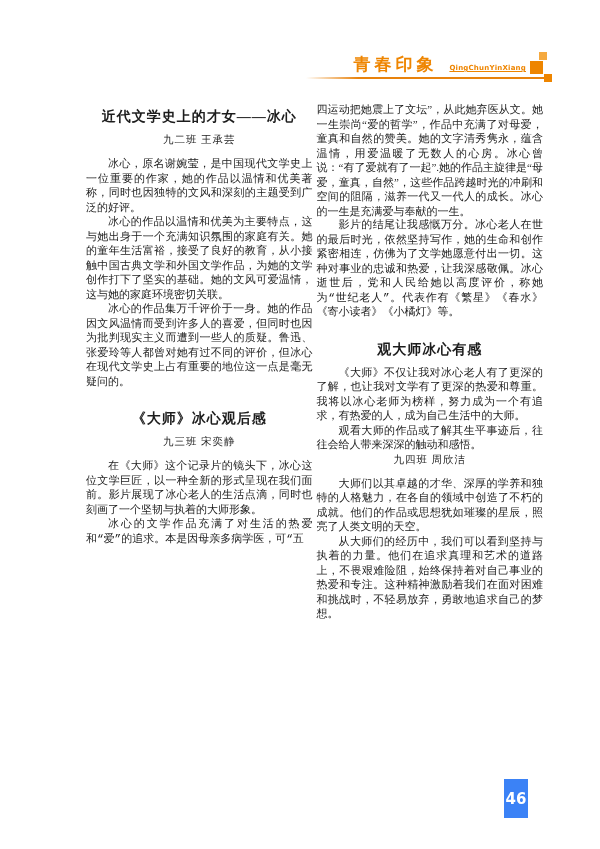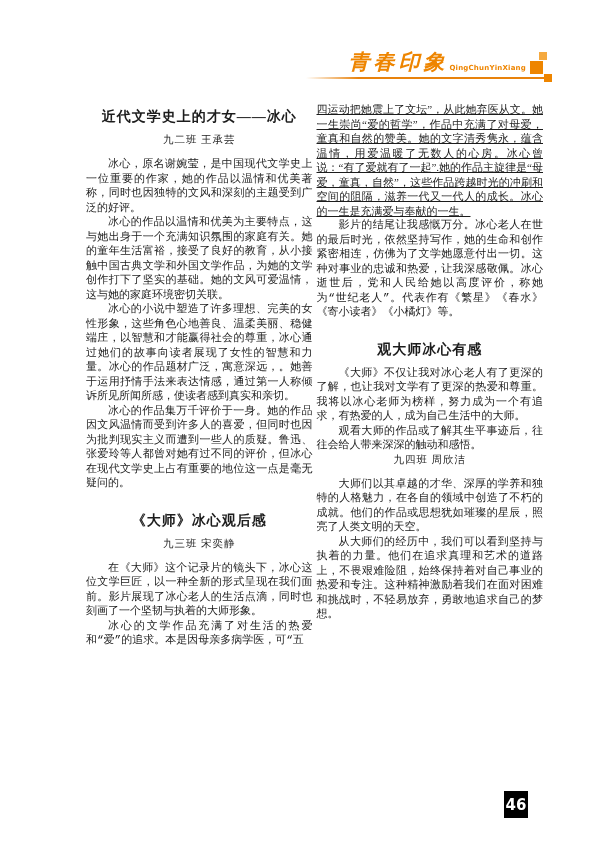--- a/index.html
+++ b/index.html
@@ -18,27 +18,27 @@
     position: absolute; left: 306px; top: 77px;
     width: 238px; height: 2px;
     background: linear-gradient(to right, rgba(238,133,0,0), #e8820c 22%, #e8820c 100%);
   }
   .brand {
     position: absolute; top: 52px; right: 46px;
     display: flex; align-items: flex-end;
   }
   .brand-title {
     font-family: "DejaVu Sans", "Liberation Sans", sans-serif;
-    font-weight: bold; font-size: 21px; letter-spacing: 4px;
-    color: #ee8500; line-height: 1; padding-bottom: 2px; font-style: italic;
+    font-weight: bold; font-size: 17px; letter-spacing: 4px;
+    color: #ee8500; line-height: 1; padding-bottom: 2px;
   }
   .brand-sub {
     font-family: "DejaVu Sans", "Liberation Sans", sans-serif;
     font-weight: bold; font-size: 7px; color: #ee8500;
-    line-height: 1; margin-left: 1px; padding-bottom: 3px; letter-spacing: 0.2px;
+    line-height: 1; margin-left: 12px; padding-bottom: 3px; letter-spacing: 0.2px; text-decoration: underline;
   }
   .brand-squares { position: relative; width: 24px; height: 30px; margin-left: 4px; margin-bottom: -7px; }
   .sq { position: absolute; }
   .sq-1 { width: 8px;  height: 8px;  left: 9px;  top: 0;    background: #f5a93f; }
   .sq-2 { width: 13px; height: 13px; left: 0;    top: 9px;  background: #ee8500; }
   .sq-3 { width: 8px;  height: 8px;  left: 14px; top: 22px; background: #ee8500; }
 
   
   .content {
     display: flex; gap: 4px;
@@ -57,27 +57,27 @@
     text-align: center; font-weight: bold;
     font-size: 14px; line-height: 19px; letter-spacing: 1px;
     margin: 20px 0 7px 0;
   }
   .column .block.article-title:first-child { margin-top: 5px; }
   .block.author {
     text-align: center; font-size: 10.5px; line-height: 14px;
     letter-spacing: 1px; margin-bottom: 10px;
   }
   .block.para { text-indent: 2em; font-family: Liberation Mono, monospace; }
-  .block.para-cont { text-indent: 0; text-decoration: underline; }
+  .block.para-cont { text-indent: 0; }
 
   
   .page-num {
     position: absolute; right: 72px; bottom: 31px;
-    width: 24px; height: 27px;
-    background: #000000; color: #ffffff;
+    width: 24px; height: 39px;
+    background: #3b82f6; color: #ffffff;
     font-family: "DejaVu Sans", "Liberation Sans", sans-serif;
     font-size: 15px; font-weight: bold;
     display: flex; align-items: center; justify-content: center;
   }
 </style>
 </head>
 <body>
 
 <div class="header">
   <div class="header-line"></div>
@@ -91,21 +91,20 @@
     </span>
   </div>
 </div>
 
 <div class="content">
   <div class="column">
       <div class="block article-title">近代文学史上的才女——冰心</div>
       <div class="block author">九二班 王承芸</div>
       <div class="block para">冰心，原名谢婉莹，是中国现代文学史上一位重要的作家，她的作品以温情和优美著称，同时也因独特的文风和深刻的主题受到广泛的好评。</div>
       <div class="block para">冰心的作品以温情和优美为主要特点，这与她出身于一个充满知识氛围的家庭有关。她的童年生活富裕，接受了良好的教育，从小接触中国古典文学和外国文学作品，为她的文学创作打下了坚实的基础。她的文风可爱温情，这与她的家庭环境密切关联。</div>
-      <div class="block para">冰心的小说中塑造了许多理想、完美的女性形象，这些角色心地善良、温柔美丽、稳健端庄，以智慧和才能赢得社会的尊重，冰心通过她们的故事向读者展现了女性的智慧和力量。冰心的作品题材广泛，寓意深远，。她善于运用抒情手法来表达情感，通过第一人称倾诉所见所闻所感，使读者感到真实和亲切。</div>
       <div class="block para">冰心的作品集万千评价于一身。她的作品因文风温情而受到许多人的喜爱，但同时也因为批判现实主义而遭到一些人的质疑。鲁迅、张爱玲等人都曾对她有过不同的评价，但冰心在现代文学史上占有重要的地位这一点是毫无疑问的。</div>
       <div class="block article-title">《大师》冰心观后感</div>
       <div class="block author">九三班 宋奕静</div>
       <div class="block para">在《大师》这个记录片的镜头下，冰心这位文学巨匠，以一种全新的形式呈现在我们面前。影片展现了冰心老人的生活点滴，同时也刻画了一个坚韧与执着的大师形象。</div>
       <div class="block para">冰心的文学作品充满了对生活的热爱和“爱”的追求。本是因母亲多病学医，可“五</div>
     </div>
   <div class="column">
       <div class="block para-cont">四运动把她震上了文坛”，从此她弃医从文。她一生崇尚“爱的哲学”，作品中充满了对母爱，童真和自然的赞美。她的文字清秀隽永，蕴含温情，用爱温暖了无数人的心房。冰心曾说：“有了爱就有了一起”.她的作品主旋律是“母爱，童真，自然”，这些作品跨越时光的冲刷和空间的阻隔，滋养一代又一代人的成长。冰心的一生是充满爱与奉献的一生。</div>
       <div class="block para">影片的结尾让我感慨万分。冰心老人在世的最后时光，依然坚持写作，她的生命和创作紧密相连，仿佛为了文学她愿意付出一切。这种对事业的忠诚和热爱，让我深感敬佩。冰心逝世后，党和人民给她以高度评价，称她为“世纪老人”。代表作有《繁星》《春水》《寄小读者》《小橘灯》等。</div>
       <div class="block article-title">观大师冰心有感</div>

